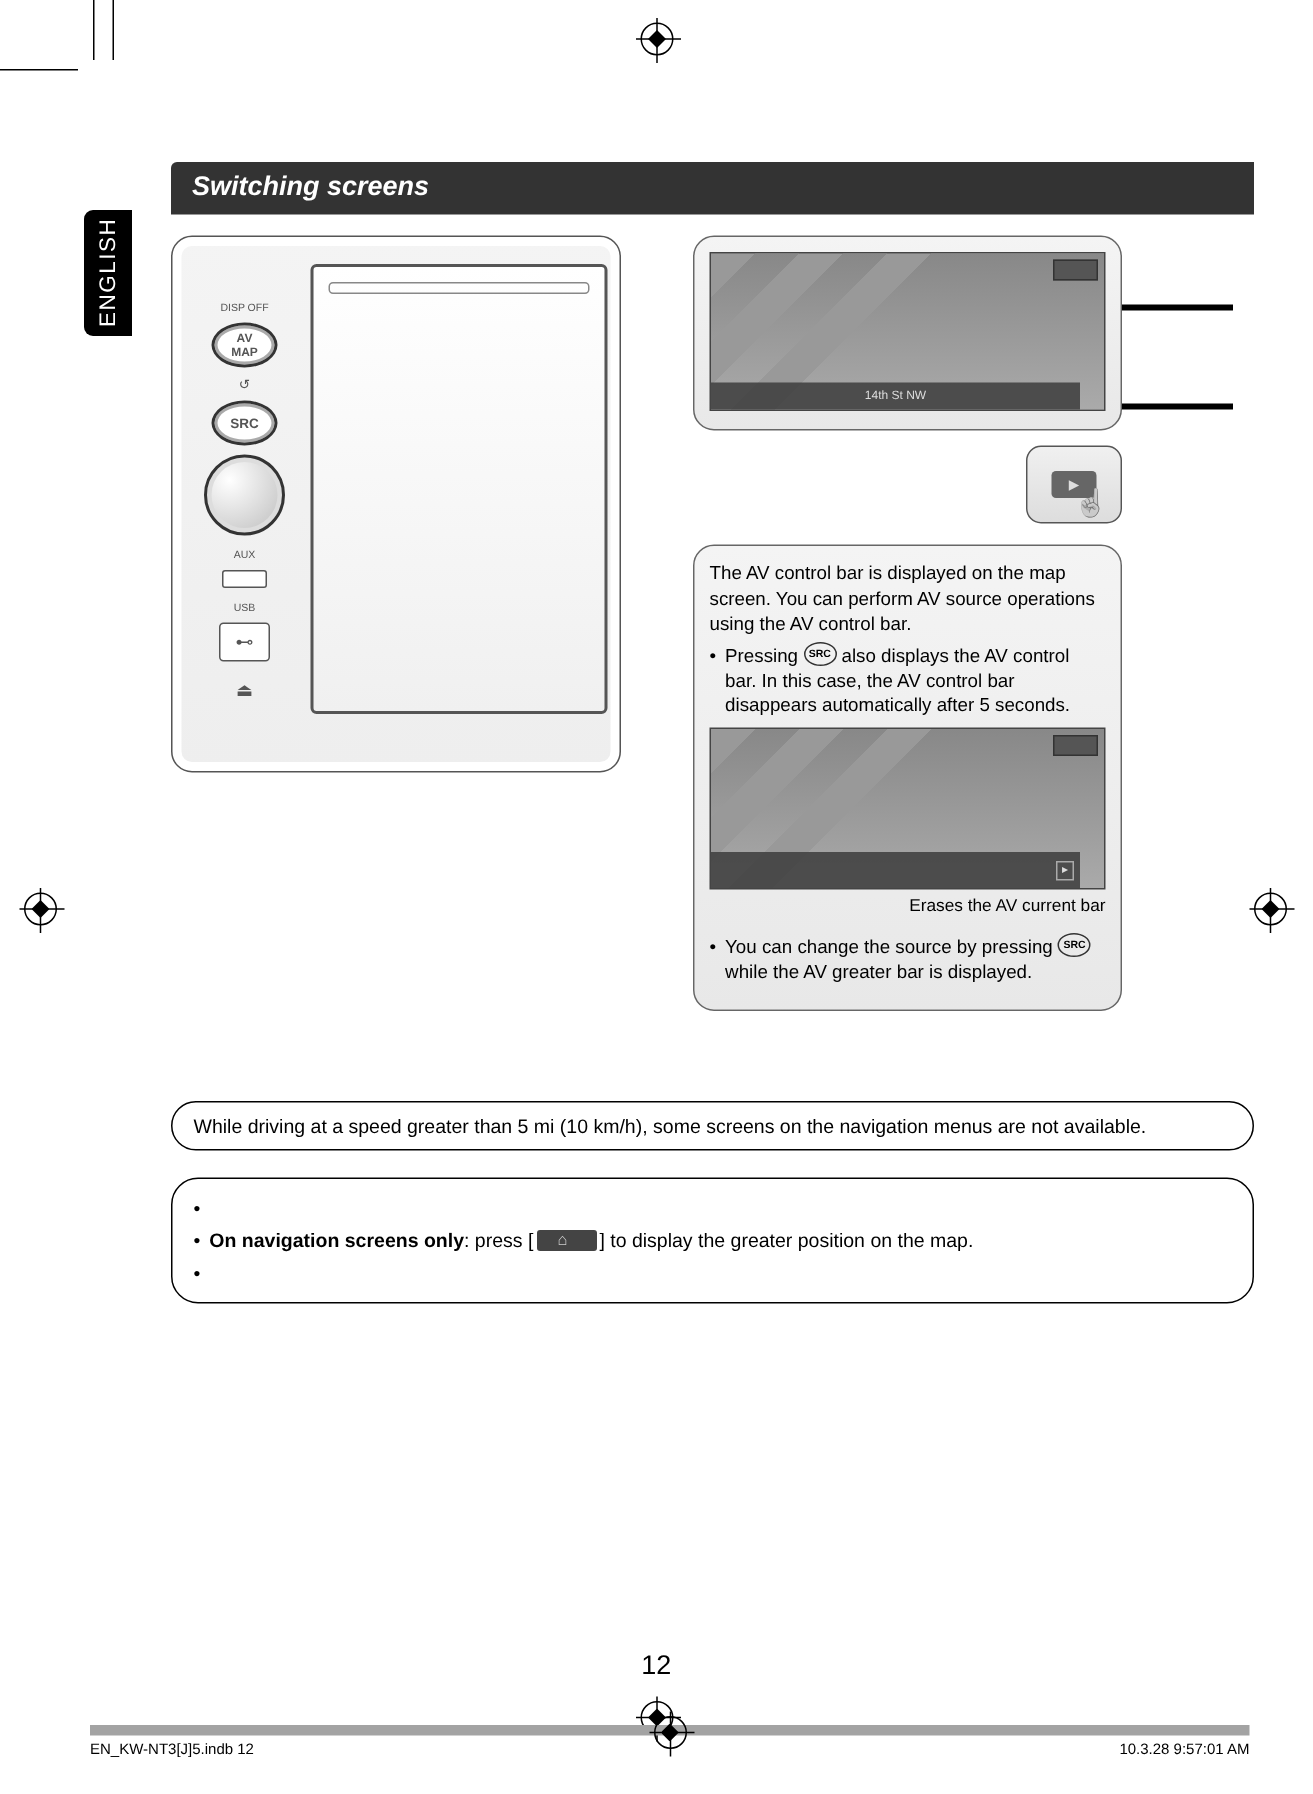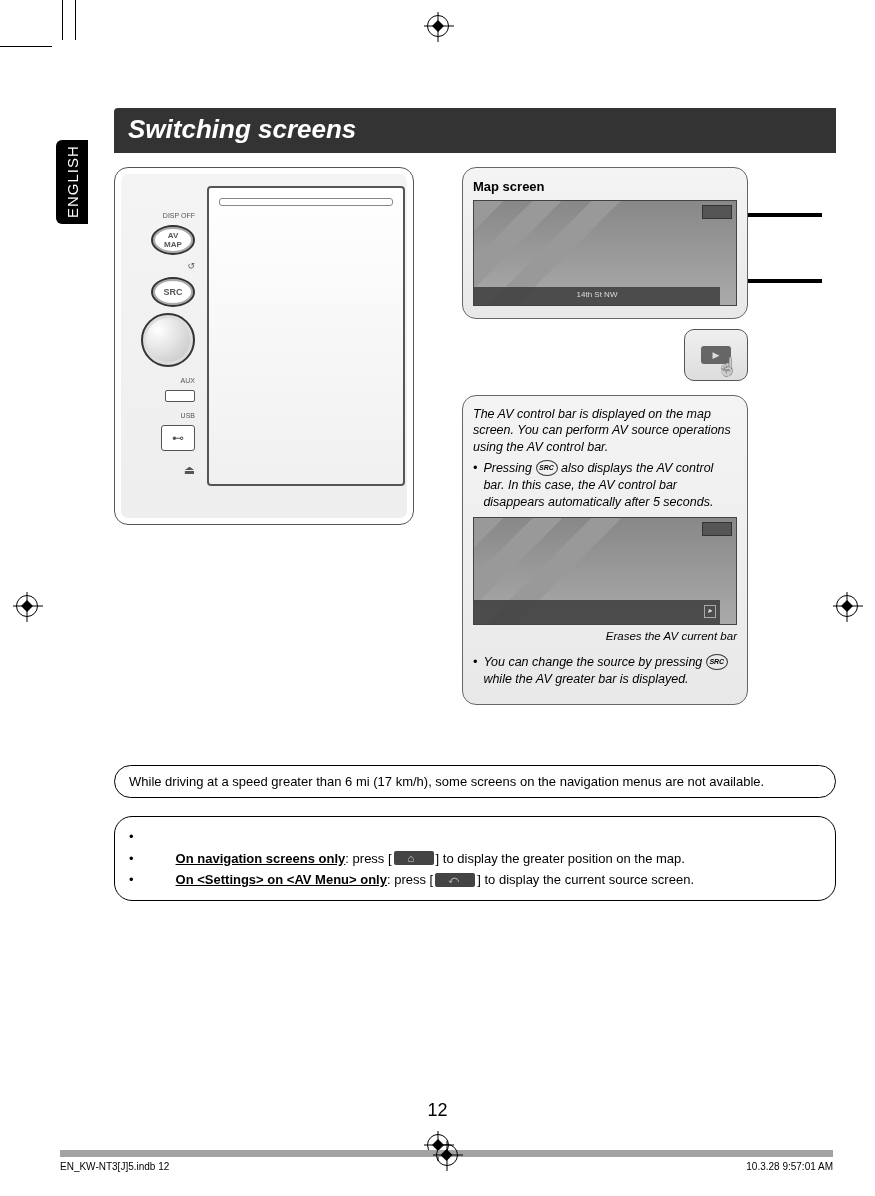--- a/index.html
+++ b/index.html
@@ -38,21 +38,21 @@
     left: 114px; top: 108px;
     width: 722px;
   }
 
   
   .title-bar {
     background: #333;
     color: #fff;
     font-style: italic;
     font-weight: bold;
-    font-size: 26px;
+    font-size: 18px;
     padding: 6px 14px 8px 14px;
     font-family: Arial, sans-serif;
     border-radius: 4px 0 0 0;
   }
 
   
   .lang-tab {
     position: absolute;
     left: 56px; top: 140px;
     width: 32px; height: 84px;
@@ -89,21 +89,21 @@
     position:absolute; right:8px; top:18px; width:198px; height:300px;
     border:2px solid #555; border-radius:4px;
     background: linear-gradient(#fff,#f0f0f0);
   }
   .screen-frame::before {
     content:""; position:absolute; left:10px; right:10px; top:10px; height:6px;
     border:1px solid #888; border-radius:3px;
   }
   .btn-col {
     position:absolute; left:16px; top:44px; width:64px;
-    display:flex; flex-direction:column; align-items:flex-end; gap:6px;
+    display:flex; flex-direction:column; align-items:center; gap:6px;
     font-size:7px; color:#555;
   }
   .disp-off { font-size:7px; }
   .oval-btn {
     width:44px; height:30px; border:2px solid #333; border-radius:50%;
     display:flex; flex-direction:column; align-items:center; justify-content:center;
     font-size:8px; font-weight:bold; background:#fff;
     box-shadow: 0 0 0 2px #aaa inset;
   }
   .oval-btn.src { font-size:9px; }
@@ -172,21 +172,21 @@
   }
   .touch-chip {
     width:30px; height:18px; background:#666; border-radius:3px;
     display:flex; align-items:center; justify-content:center; color:#ddd; font-size:9px;
   }
   .touch-hand {
     position:absolute; right:8px; bottom:2px; font-size:18px;
     filter: grayscale(1);
   }
 
-  .panel2 { margin-top: 14px; font-style: italic; }
+  .panel2 { margin-top: 14px; }
   .panel2 ul, .panel3 ul { list-style: none; padding-left: 0; }
   .panel2 li, .panel3 li { display:flex; gap:6px; margin:4px 0; }
   .bullet { flex-shrink:0; }
   .src-icon {
     display:inline-flex; width:22px; height:16px; border:1px solid #333;
     border-radius:50%; align-items:center; justify-content:center;
     font-size:7px; font-weight:bold; vertical-align:middle;
     position:relative; top:-1px;
   }
   .caption {
@@ -197,21 +197,21 @@
   .callout {
     border: 1.5px solid #000;
     border-radius: 18px;
     padding: 8px 14px;
     margin-top: 60px;
     font-size: 13px;
   }
   .callout2 { margin-top: 18px; font-size: 13px; }
   .callout2 ul { list-style:none; padding:0; }
   .callout2 li { display:flex; gap:6px; margin:2px 0; line-height:1.5; }
-  .u { text-decoration: underline; font-weight:bold;margin-left:36px; }
+  .u { font-weight:bold; }
   .key-icon {
     display:inline-block; width:40px; height:14px; background:#444;
     border-radius:2px; vertical-align:middle; position:relative; top:-1px;
     margin:0 2px;
   }
   .key-icon.return::before {
     content:"↩"; color:#ccc; font-size:10px; position:absolute; left:10px; top:-1px;
   }
   .key-icon.home::before {
     content:"⌂"; color:#ccc; font-size:11px; position:absolute; left:14px; top:-1px;
@@ -276,21 +276,20 @@
         <div class="eject">⏏</div>
       </div>
       <div class="screen-frame"></div>
     </div>
 
     <div class="right-col">
       <div class="arrow-in arrow-1"></div>
       <div class="arrow-in arrow-2"></div>
 
       <div class="panel">
-        <div class="panel-title">Map screen</div>
         <div class="map-img">
           <div class="clock"></div>
           <div class="bottombar">14th St NW</div>
         </div>
       </div>
 
       <div class="touch-widget">
         <div class="touch-chip">▶</div>
         <div class="touch-hand">☝</div>
       </div>
@@ -318,39 +317,36 @@
             <span>
               <span>You can change the source by pressing </span><span class="src-icon">SRC</span><span> while the AV greater bar is displayed.</span>
             </span>
           </li>
         </ul>
       </div>
     </div>
   </div>
 
   <div class="callout">
-    <span>While driving at a speed greater than 6 mi (17 km/h), some screens on the navigation menus are not available.</span>
+    <span>While driving at a speed greater than 5 mi (10 km/h), some screens on the navigation menus are not available.</span>
   </div>
 
   <div class="callout callout2">
     <ul>
       <li>
         <span class="bullet">•</span>
       </li>
       <li>
         <span class="bullet">•</span>
         <span>
           <span class="u">On navigation screens only</span><span>: press [</span><span class="key-icon home"></span><span>] to display the greater position on the map.</span>
         </span>
       </li>
       <li>
         <span class="bullet">•</span>
-        <span>
-          <span class="u">On &lt;Settings&gt; on &lt;AV Menu&gt; only</span><span>: press [</span><span class="key-icon back"></span><span>] to display the current source screen.</span>
-        </span>
       </li>
     </ul>
   </div>
 </div>
 
 <div class="page-num">12</div>
 
 <div class="footer">
   <span>EN_KW-NT3[J]5.indb   12</span>
   <div class="reg-mark mid" style="position:absolute;">

